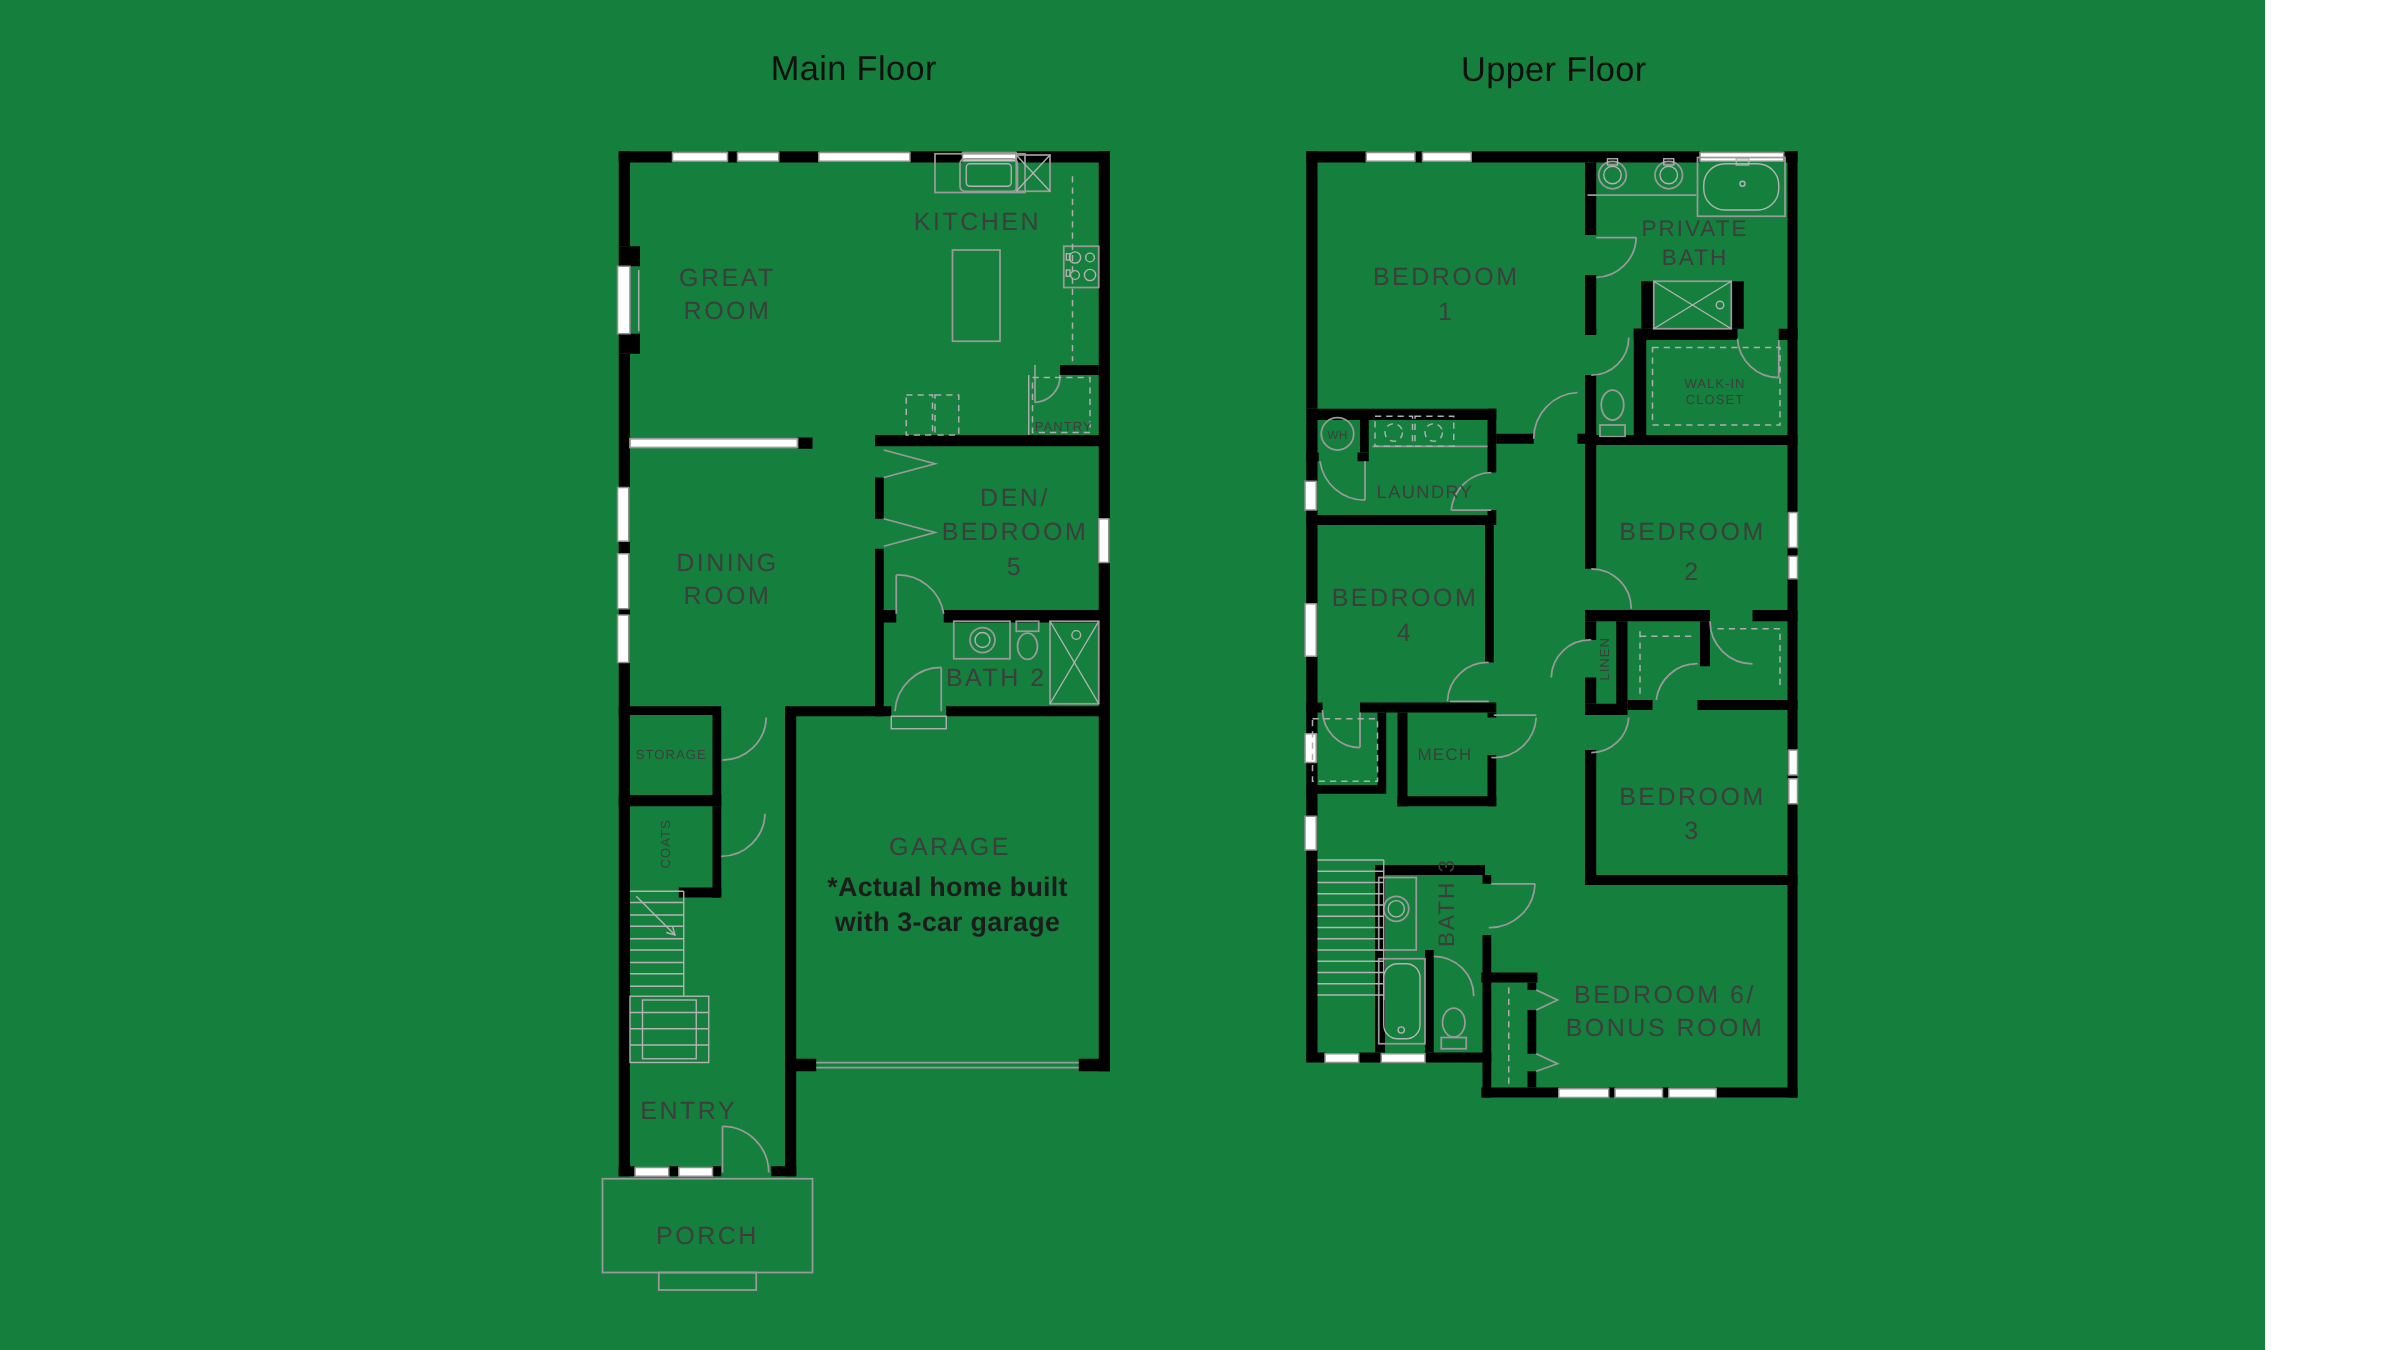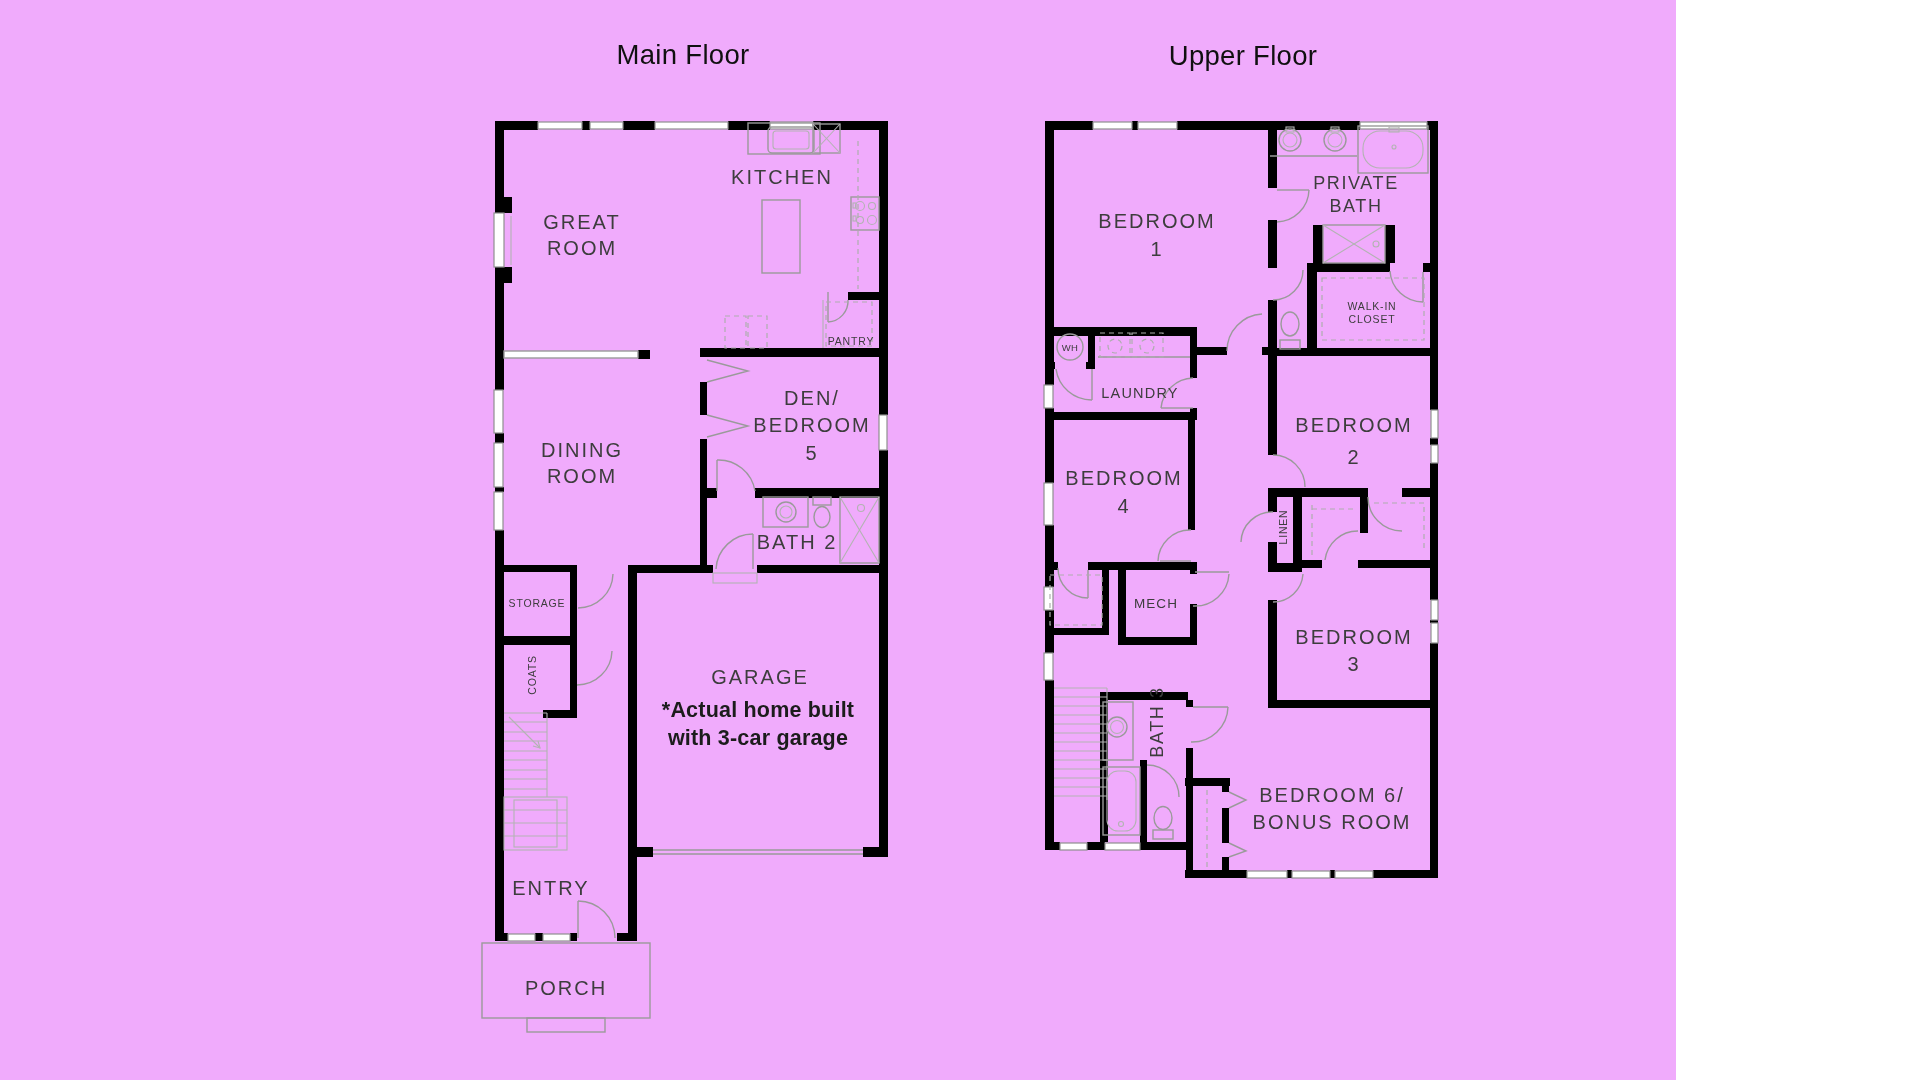--- a/index.html
+++ b/index.html
@@ -1,16 +1,16 @@
 <!DOCTYPE html>
 <html><head>
 <meta charset="utf-8">
 <style>
   html,body{margin:0;padding:0;background:#ffffff;}
-  .page{position:relative;width:1676px;height:1080px;background:#f0abfc;overflow:hidden;}
+  .page{position:relative;width:1812px;height:1080px;background:#15803d;overflow:hidden;}
   svg{position:absolute;left:0;top:0;}
   .wall{fill:#000;}
   .win{fill:#fff;stroke:#8f8f8f;stroke-width:1.2px;}
   .tl{fill:none;stroke:#9a9a9a;stroke-width:1.4px;}
   .tlw{fill:#fff;stroke:#9a9a9a;stroke-width:1.4px;}
   .tl2{fill:none;stroke:#b3b3b3;stroke-width:1.1px;}
   .dash{fill:none;stroke:#aeaeae;stroke-width:1.2px;stroke-dasharray:5 4;}
   text{font-family:"Liberation Sans","DejaVu Sans",sans-serif;fill:#3d3d3d;}
   .lbl{font-size:20px;letter-spacing:2px;text-anchor:middle;}
   .lbl17{font-size:18px;letter-spacing:1.6px;text-anchor:middle;}

